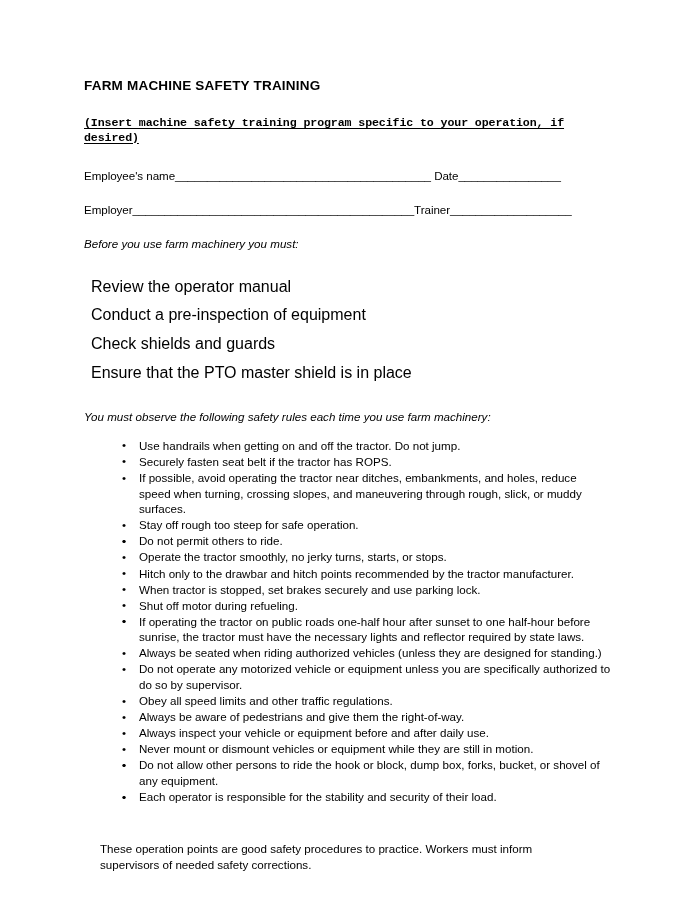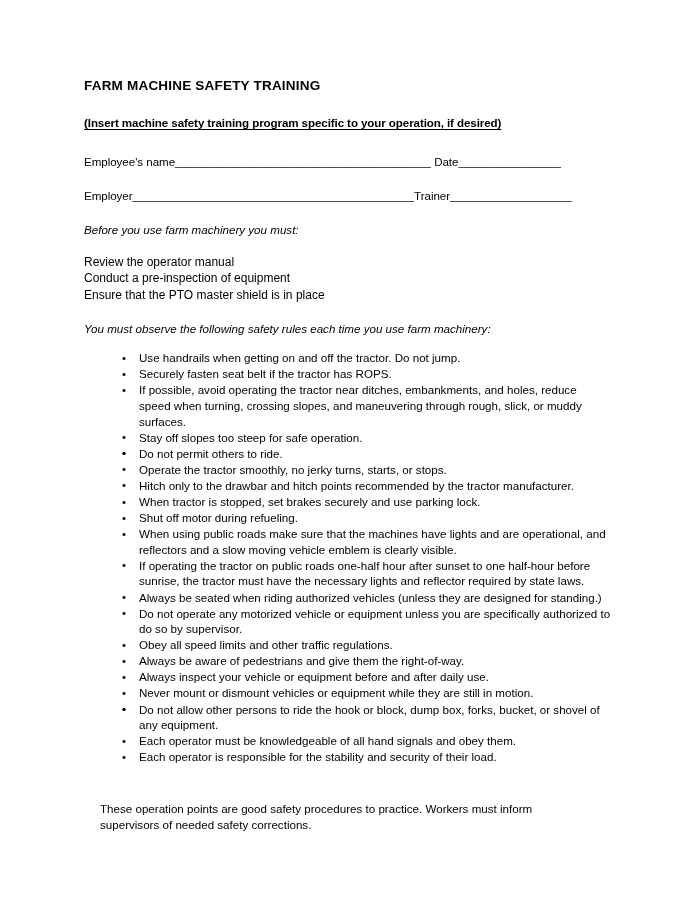--- a/index.html
+++ b/index.html
@@ -30,43 +30,44 @@
     line-height: 1.2;
   }
   .doc-subtitle {
     font-size: 11.6px;
     font-weight: bold;
     text-decoration: underline;
     text-underline-offset: 2px;
     margin: 0 0 23px 0;
     line-height: 1.25;
     letter-spacing: -0.1px;
+    font-family: Liberation Mono, monospace;
   }
   .field-row {
     font-size: 11.6px;
     line-height: 1.3;
     margin: 9px 0 19px 0;
     white-space: pre;
     letter-spacing: -0.05px;
   }
   .para {
     font-size: 11.6px;
     line-height: 1.32;
     margin: 0;
     font-style: italic;
   }
   .plain-list {
     margin: 0;
     padding: 0;
     list-style: none;
   }
   .plain-list li {
-    font-size: 12px;
+    font-size: 16px;
     line-height: 1.36;
-    margin: 0;
+    margin: 7px;
   }
   .intro-gap { height: 17px; }
   .rules-gap { height: 18px; }
   .bullet-gap { height: 14px; }
   ul.rules {
     margin: 0;
     padding: 0 0 0 38px;
     list-style: none;
   }
   ul.rules li {
@@ -104,51 +105,52 @@
 
   <div class="field-row">Employer____________________________________________Trainer___________________</div>
 
   <p class="para">Before you use farm machinery you must:</p>
 
   <div class="intro-gap"></div>
 
   <ul class="plain-list">
     <li>Review the operator manual</li>
     <li>Conduct a pre-inspection of equipment</li>
+    <li>Check shields and guards</li>
     <li>Ensure that the PTO master shield is in place</li>
   </ul>
 
   <div class="rules-gap"></div>
 
   <p class="para">You must observe the following safety rules each time you use farm machinery:</p>
 
   <div class="bullet-gap"></div>
 
   <ul class="rules">
     <li><span class="bul">•</span><span>Use handrails when getting on and off the tractor.  Do not jump.</span></li>
     <li><span class="bul">•</span><span>Securely fasten seat belt if the tractor has ROPS.</span></li>
     <li><span class="bul">•</span><span>If possible, avoid operating the tractor near ditches, embankments, and holes, reduce speed when turning, crossing slopes, and maneuvering through rough, slick, or muddy surfaces.</span></li>
-    <li><span class="bul">•</span><span>Stay off slopes too steep for safe operation.</span></li>
+    <li><span class="bul">•</span><span>Stay off rough too steep for safe operation.</span></li>
     <li><span class="bul">•</span></li>
     <li><span class="bul">•</span><span>Do not permit others to ride.</span></li>
     <li><span class="bul">•</span><span>Operate the tractor smoothly, no jerky turns, starts, or stops.</span></li>
     <li><span class="bul">•</span><span>Hitch only to the drawbar and hitch points recommended by the tractor manufacturer.</span></li>
     <li><span class="bul">•</span><span>When tractor is stopped, set brakes securely and use parking lock.</span></li>
     <li><span class="bul">•</span><span>Shut off motor during refueling.</span></li>
-    <li><span class="bul">•</span><span>When using public roads make sure that the machines have lights and are operational, and reflectors and a slow moving vehicle emblem is clearly visible.</span></li>
+    <li><span class="bul">•</span></li>
     <li><span class="bul">•</span><span>If operating the tractor on public roads one-half hour after sunset to one half-hour before sunrise, the tractor must have the necessary lights and reflector required by state laws.</span></li>
     <li><span class="bul">•</span><span>Always be seated when riding authorized vehicles (unless they are designed for standing.)</span></li>
     <li><span class="bul">•</span><span>Do not operate any motorized vehicle or equipment unless you are specifically authorized to do so by supervisor.</span></li>
     <li><span class="bul">•</span><span>Obey all speed limits and other traffic regulations.</span></li>
     <li><span class="bul">•</span><span>Always be aware of pedestrians and give them the right-of-way.</span></li>
     <li><span class="bul">•</span><span>Always inspect your vehicle or equipment before and after daily use.</span></li>
     <li><span class="bul">•</span><span>Never mount or dismount vehicles or equipment while they are still in motion.</span></li>
     <li><span class="bul">•</span></li>
     <li><span class="bul">•</span><span>Do not allow other persons to ride the hook or block, dump box, forks, bucket, or shovel of any equipment.</span></li>
-    <li><span class="bul">•</span><span>Each operator must be knowledgeable of all hand signals and obey them.</span></li>
+    <li><span class="bul">•</span></li>
     <li><span class="bul">•</span><span>Each operator is responsible for the stability and security of their load.</span></li>
   </ul>
 
   <div class="closing-gap"></div>
 
   <p class="closing">These operation points are good safety procedures to practice. Workers must inform supervisors of needed safety corrections.</p>
 
 </div>
 
 </body></html>

